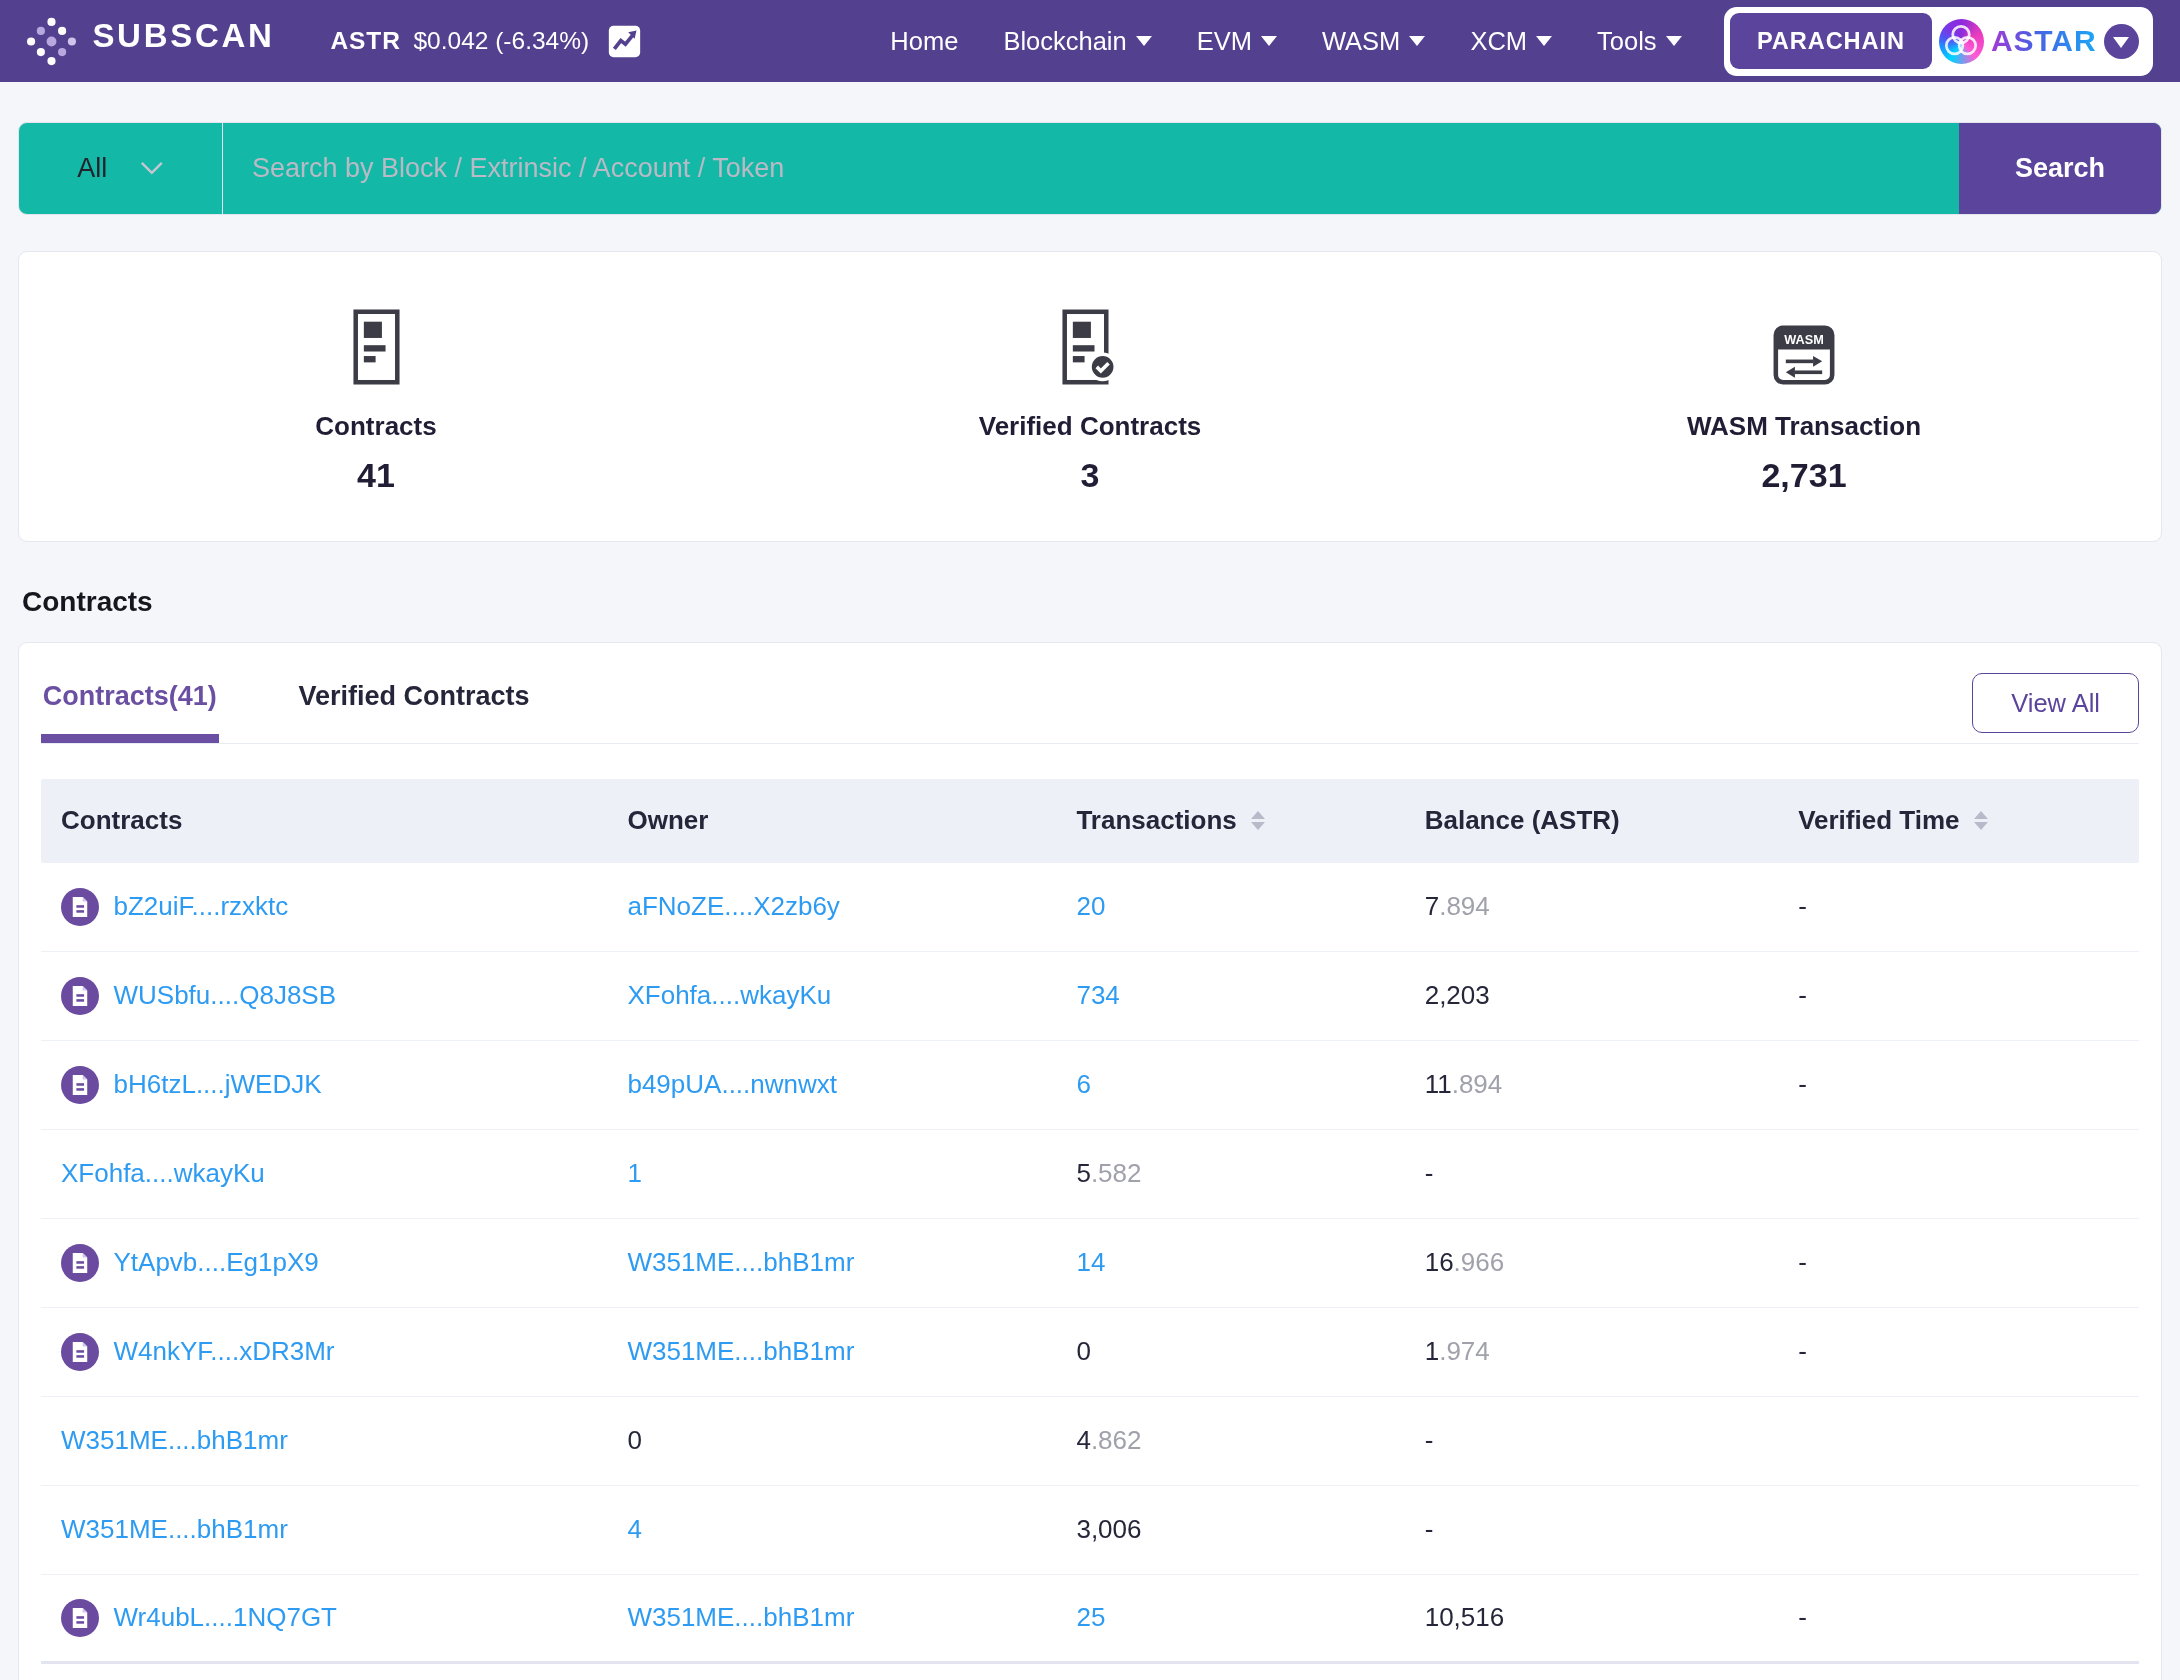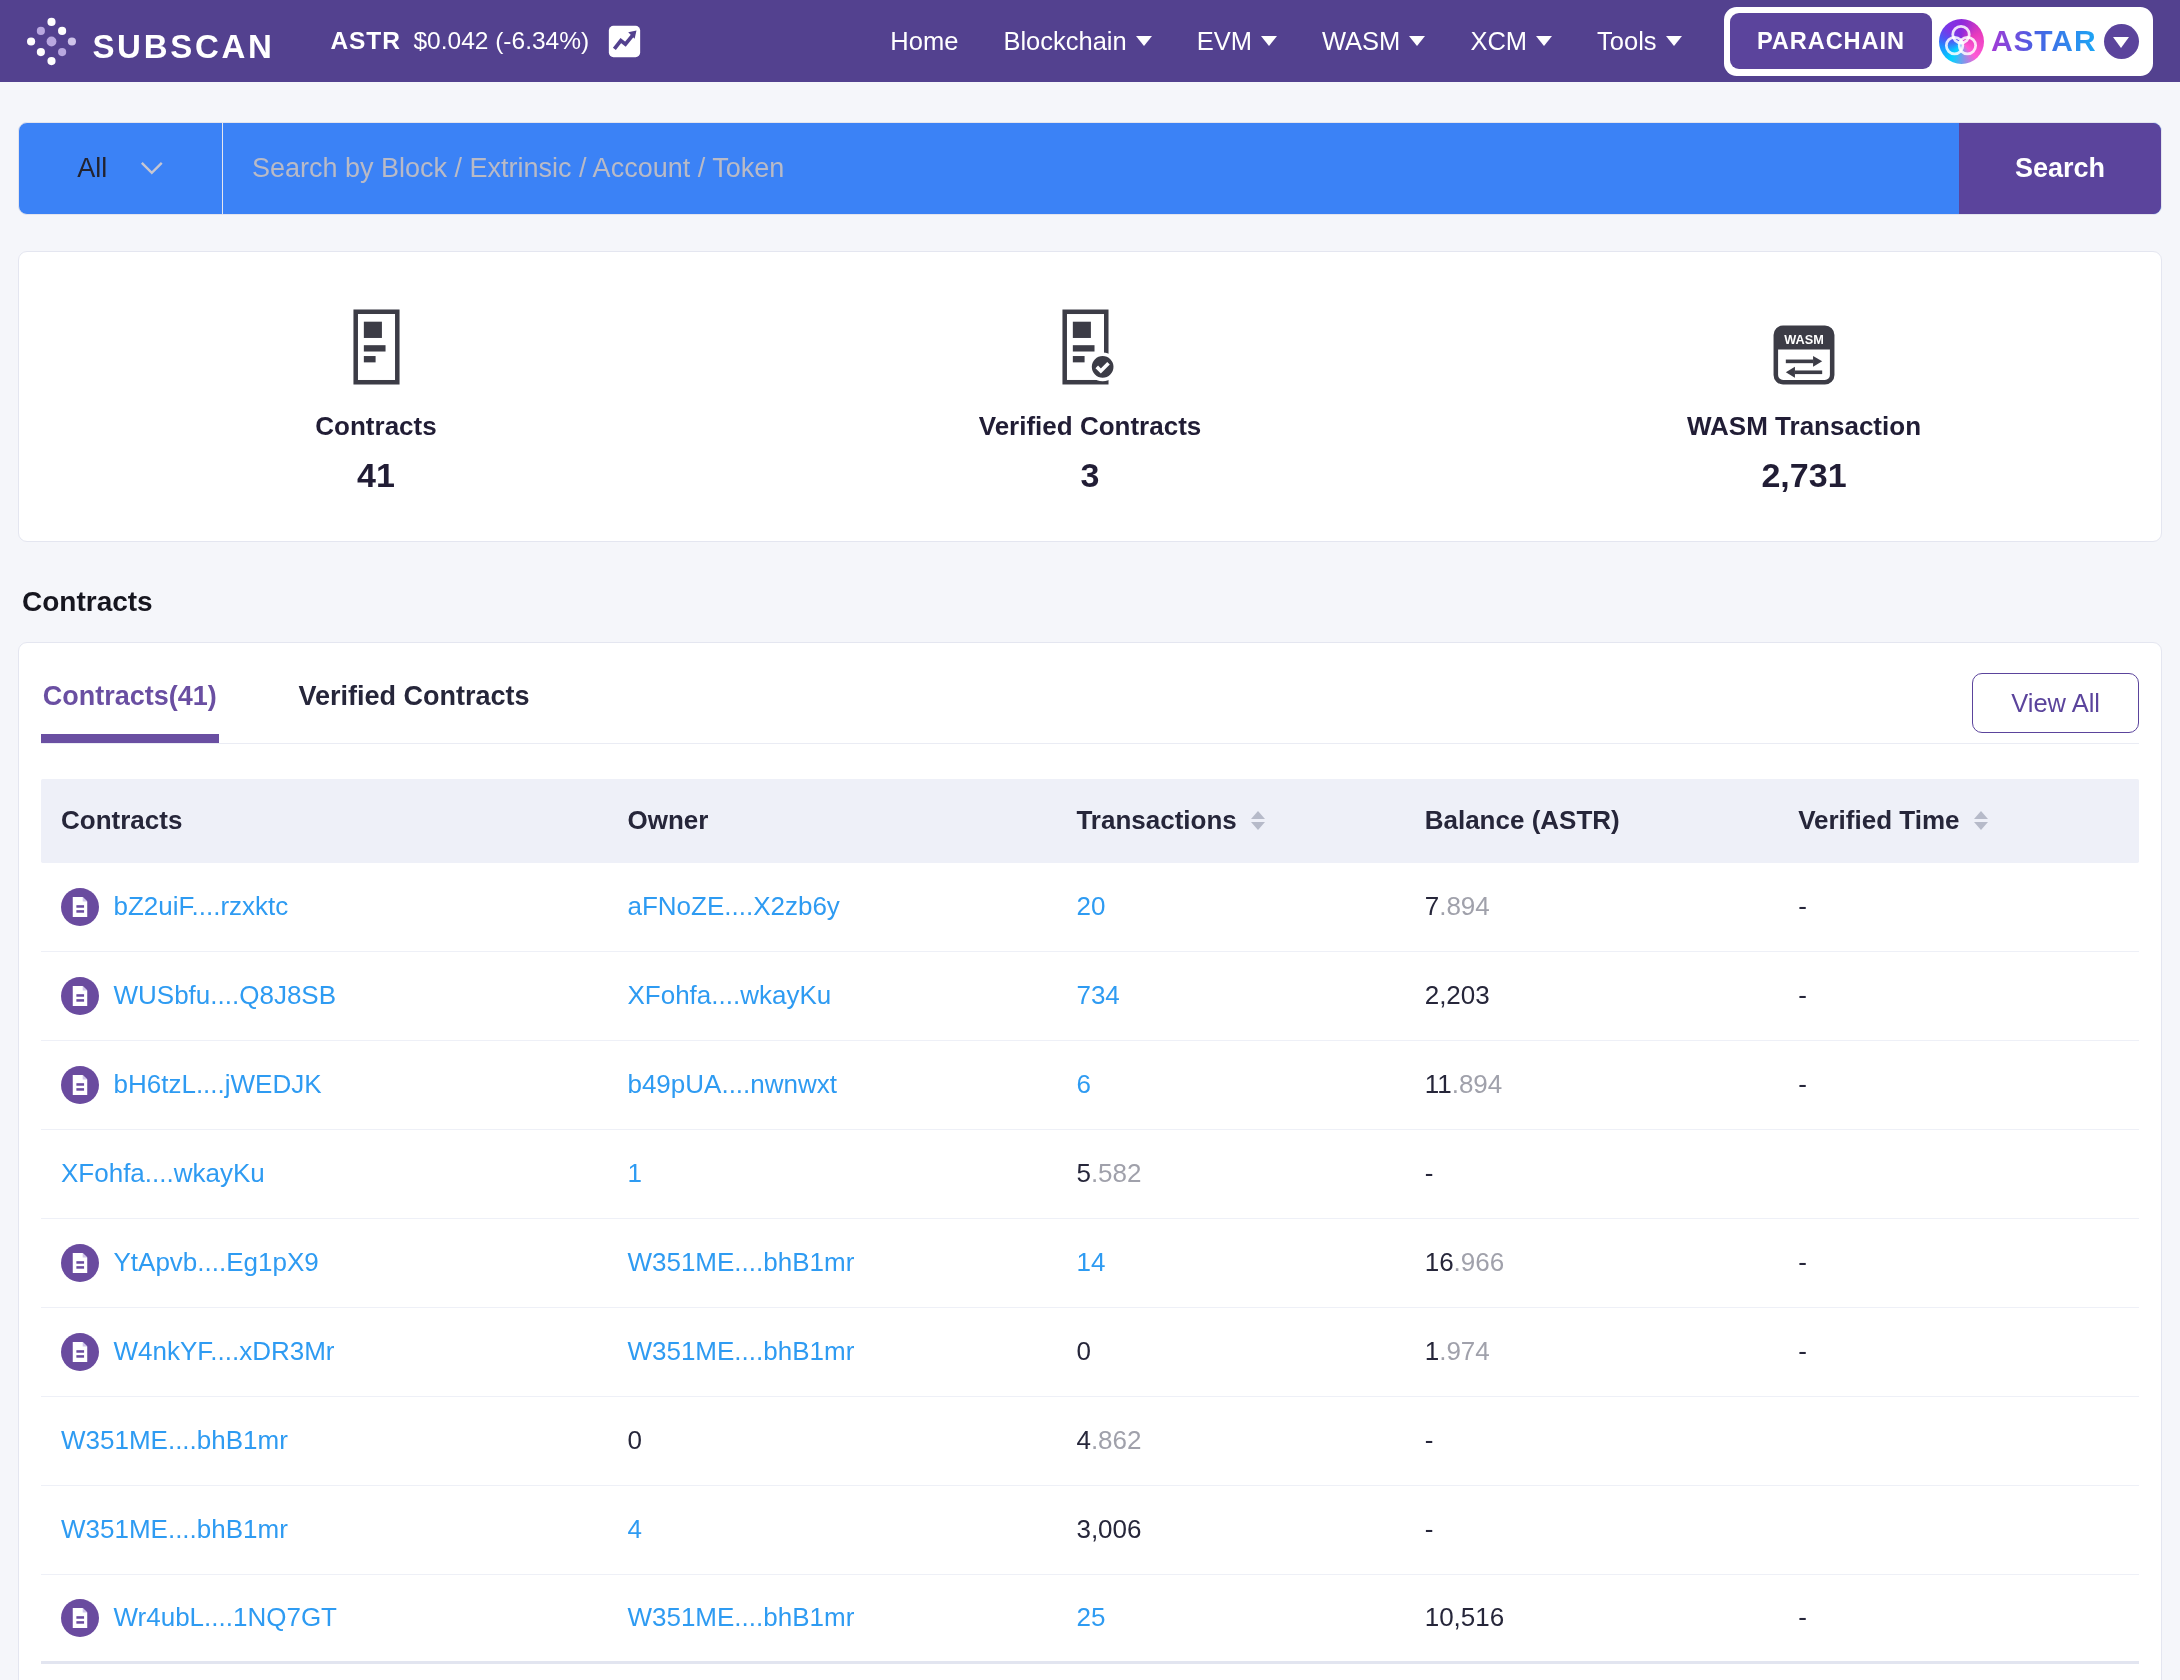--- a/index.html
+++ b/index.html
@@ -15,42 +15,42 @@
   body{
     font-family:"Liberation Sans","DejaVu Sans",sans-serif;
     background:#f5f6fa;
     color:var(--dark);
   }
   
   .navbar{
     height:82px;background:var(--brand-purple);
     display:flex;align-items:center;padding:0 27px;
   }
-  .brand{display:flex;align-items:flex-end;gap:16.4px;}
+  .brand{display:flex;align-items:flex-start;gap:16.4px;}
   .brand-text{color:#fff;font-size:33px;font-weight:700;letter-spacing:2.7px;}
   .price{display:flex;align-items:center;gap:12.7px;color:#fff;margin-left:56px;}
   .price .sym{font-size:24.5px;font-weight:700;letter-spacing:0.9px;}
   .price .val{font-size:24.5px;}
   .price svg{margin-left:5.5px;}
   .menu{margin-left:auto;display:flex;gap:45px;}
   .menu-item{color:#fff;font-size:25.5px;display:flex;align-items:center;cursor:pointer;white-space:nowrap;}
   .caret{width:0;height:0;border-left:8.2px solid transparent;border-right:8.2px solid transparent;border-top:10px solid #fff;margin-left:9px;display:inline-block;}
   .chain-pill{margin-left:42px;background:#fff;border-radius:12.7px;height:69px;padding:6.4px 14.5px 6.4px 6.4px;display:flex;align-items:center;gap:7px;}
   .parachain-btn{height:56px;padding:0 27px;border:none;border-radius:9px;background:var(--button-purple);color:#fff;font-size:23.6px;font-weight:700;letter-spacing:0.9px;font-family:inherit;cursor:pointer;}
   .astar-logo{width:45px;height:45px;border-radius:50%;display:inline-flex;align-items:center;justify-content:center;
     background:radial-gradient(circle at 30% 20%, rgba(138,43,226,.9) 0%, rgba(138,43,226,0) 45%),
                conic-gradient(from 210deg,#00d4ff,#2f6bff,#8a2bd8,#e83bbd,#ff5ad5,#00d4ff);}
   .astar-name{font-size:30px;font-weight:800;letter-spacing:0.9px;
     background:linear-gradient(90deg,#a43ad6 0%,#4a5fe2 40%,#1ba7f5 100%);
     -webkit-background-clip:text;background-clip:text;color:transparent;}
   .chain-caret{width:35px;height:35px;border-radius:50%;background:var(--button-purple);display:inline-flex;align-items:center;justify-content:center;cursor:pointer;}
   .chain-caret i{width:0;height:0;border-left:8.2px solid transparent;border-right:8.2px solid transparent;border-top:11px solid #fff;display:block;margin-top:2.7px;}
   
   .search-row{padding:40px 18px 36px;}
-  .search-bar{display:flex;height:93px;background:#3b82f6;border:0.9px solid #e3e4ee;border-radius:9px;overflow:hidden;}
+  .search-bar{display:flex;height:93px;background:#14b8a6;border:0.9px solid #e3e4ee;border-radius:9px;overflow:hidden;}
   .search-filter{width:204px;display:flex;align-items:center;justify-content:center;gap:33px;border-right:0.9px solid #e6e6ee;font-size:27px;color:#23232e;cursor:pointer;flex:0 0 auto;}
   .search-input{flex:1;border:none;outline:none;font-size:27px;padding:0 29px;color:#333;font-family:inherit;background:transparent;}
   .search-input::placeholder{color:#b9bac6;}
   .search-btn{width:202px;border:none;background:var(--button-purple);color:#fff;font-size:27px;font-weight:700;font-family:inherit;cursor:pointer;flex:0 0 auto;}
   
   .stats-card{margin:0 18px;background:#fff;border:0.9px solid var(--card-border);border-radius:9px;height:291px;display:grid;grid-template-columns:1fr 1fr 1fr;}
   .stat{display:flex;flex-direction:column;align-items:center;justify-content:center;}
   .stat-icon{height:87px;display:flex;align-items:flex-end;justify-content:center;margin-bottom:25.5px;}
   .stat-label{font-size:26px;font-weight:700;color:#211d35;}
   .stat-value{font-size:34px;font-weight:700;color:#211d35;margin-top:14px;}

